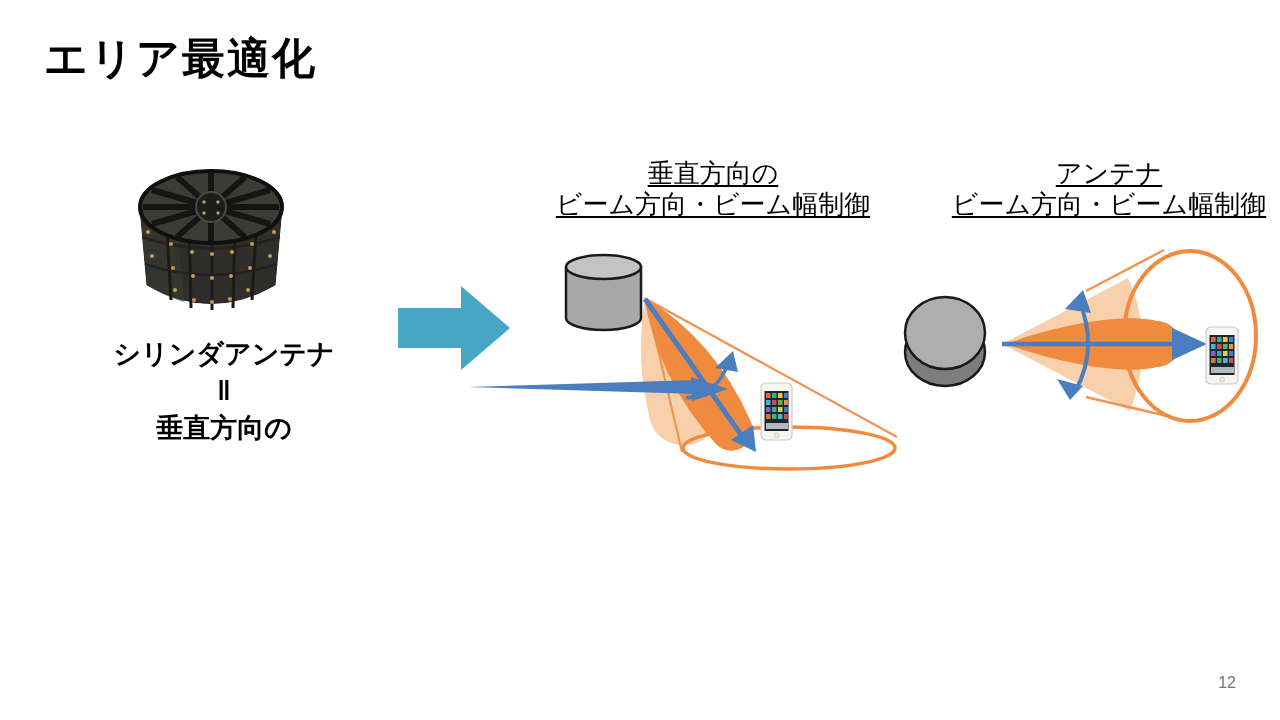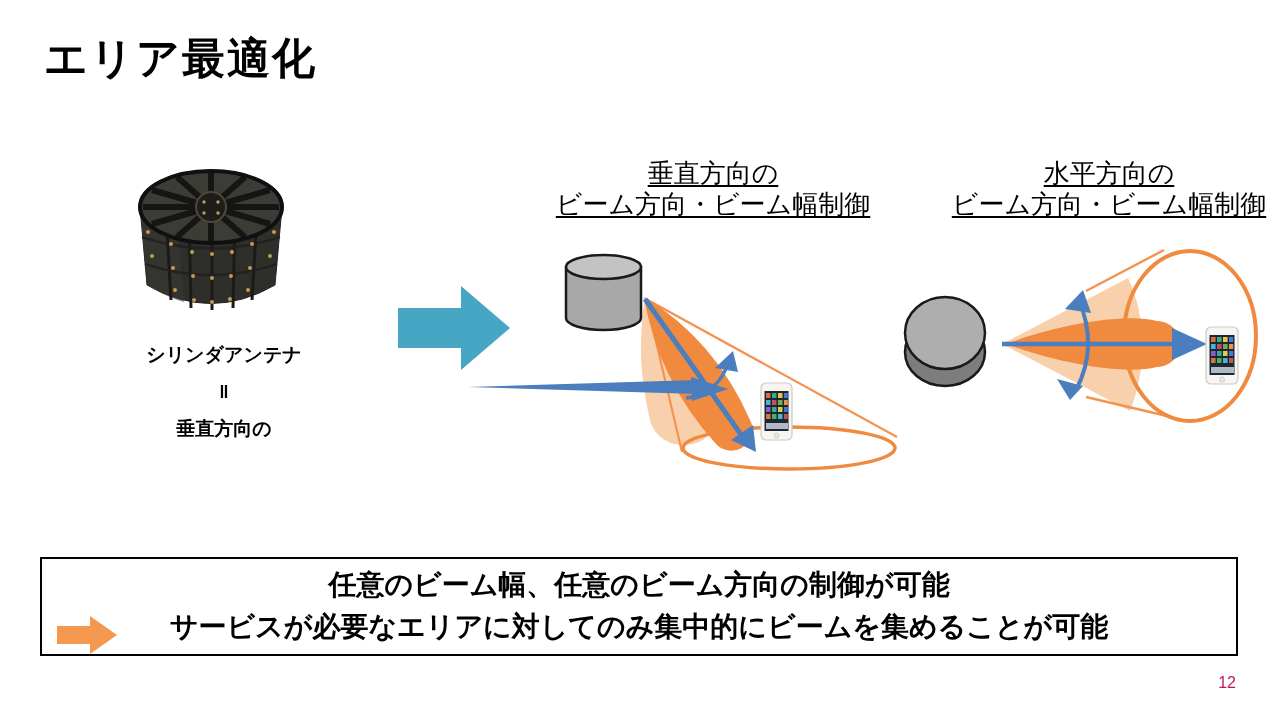--- a/index.html
+++ b/index.html
@@ -6,37 +6,37 @@
   .slide{
     position:relative;width:1280px;height:720px;background:#ffffff;overflow:hidden;
     font-family:"Liberation Sans","DejaVu Sans",sans-serif;color:#000;
   }
   .abs{position:absolute;}
   .page-title{
     left:44px;top:30px;font-size:43px;font-weight:bold;letter-spacing:2px;margin:0;
   }
   .antenna-caption{
     left:28px;top:336px;width:392px;text-align:center;
-    font-size:19px;font-weight:bold;line-height:37px;
+    font-size:27px;font-weight:bold;line-height:37px;
   }
   .diagram-label{
     text-align:center;font-size:26px;line-height:31px;font-weight:normal;
   }
   .diagram-label span{display:inline-block;text-decoration:underline;text-underline-offset:3px;}
   .label-vertical{left:530px;top:158px;width:366px;}
   .label-horizontal{left:933px;top:158px;width:352px;}
   .summary-box{
     left:40px;top:557px;width:1194px;height:95px;border:2px solid #000;background:#fff;
   }
   .summary-line{
     text-align:center;font-size:28px;font-weight:bold;line-height:42px;width:100%;
   }
   .summary-line1{margin-top:5px;}
   .summary-arrow{position:absolute;left:15px;top:56px;}
-  .page-number{right:44px;top:674px;font-size:16px;color:#be185d;}
+  .page-number{right:44px;top:674px;font-size:16px;color:#737373;}
 </style>
 </head>
 <body>
 
 <div class="slide">
 
   <h1 class="abs page-title">エリア最適化</h1>
 
   <svg class="abs" style="left:126px;top:152px;" width="170" height="178" viewBox="0 0 170 178">
     <path d="M14,55 L21,133 Q85,170 149,133 L156,55 Z" fill="#2e2e2a" stroke="#232321" stroke-width="1"></path>
@@ -111,21 +111,21 @@
 
   <svg class="abs" style="left:398px;top:284px;" width="116" height="90" viewBox="0 0 116 90">
     <polygon points="0,24 63,24 63,2 112,44 63,86 63,64 0,64" fill="#46A6C3"></polygon>
   </svg>
 
   <div class="abs diagram-label label-vertical">
     <span>垂直方向の</span><br>
     <span>ビーム方向・ビーム幅制御</span>
   </div>
   <div class="abs diagram-label label-horizontal">
-    <span>水平方向の</span><br>
+    <span>アンテナ</span><br>
     <span>ビーム方向・ビーム幅制御</span>
   </div>
 
   <svg class="abs" style="left:440px;top:225px;" width="480" height="280" viewBox="440 225 480 280">
 
     <path d="M645,298 C700,330 730,380 715,425 C705,453 658,452 650,420 C640,378 638,340 645,298 Z" fill="#F8D0AB"></path>
 
     <g stroke="#F49350" stroke-width="2.2">
       <line x1="646" y1="299" x2="682" y2="452"></line>
       <line x1="646" y1="299" x2="897" y2="437"></line>
@@ -215,23 +215,16 @@
         <rect x="5" y="31" width="4.6" height="5" fill="#d2763e"></rect>
           <rect x="11" y="31" width="4.6" height="5" fill="#49b05e"></rect>
           <rect x="17" y="31" width="4.6" height="5" fill="#4ab5d0"></rect>
           <rect x="23" y="31" width="4.2" height="5" fill="#c0564f"></rect>
         <rect x="5" y="40" width="23" height="6" fill="#cbd4dd" opacity="0.85"></rect>
       </g>
       <circle cx="16" cy="52.5" r="2.6" fill="#e9e5df" stroke="#cfc9c2" stroke-width="0.8"></circle>
     </g>
   </svg>
 
-  <div class="abs summary-box">
-    <svg class="summary-arrow" width="62" height="40" viewBox="0 0 62 40">
-      <polygon points="0,11 33,11 33,1 60,20 33,39 33,29 0,29" fill="#F4984F"></polygon>
-    </svg>
-    <div class="summary-line summary-line1">任意のビーム幅、任意のビーム方向の制御が可能</div>
-    <div class="summary-line">サービスが必要なエリアに対してのみ集中的にビームを集めることが可能</div>
-  </div>
 
   <div class="abs page-number">12</div>
 
 </div>
 
 </body></html>

